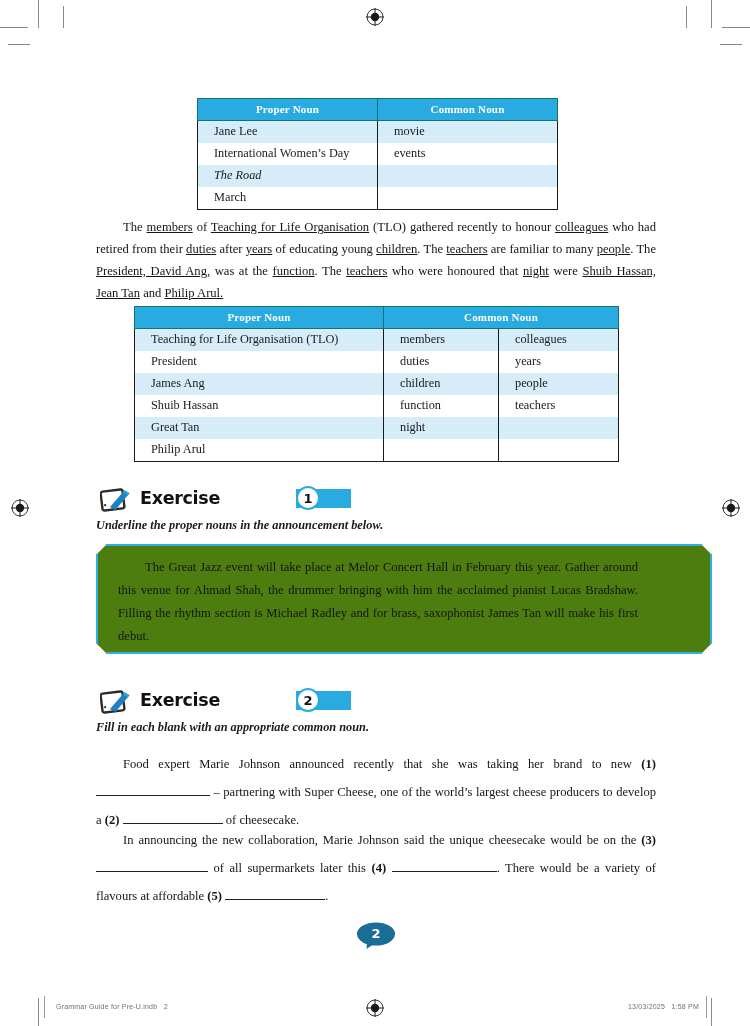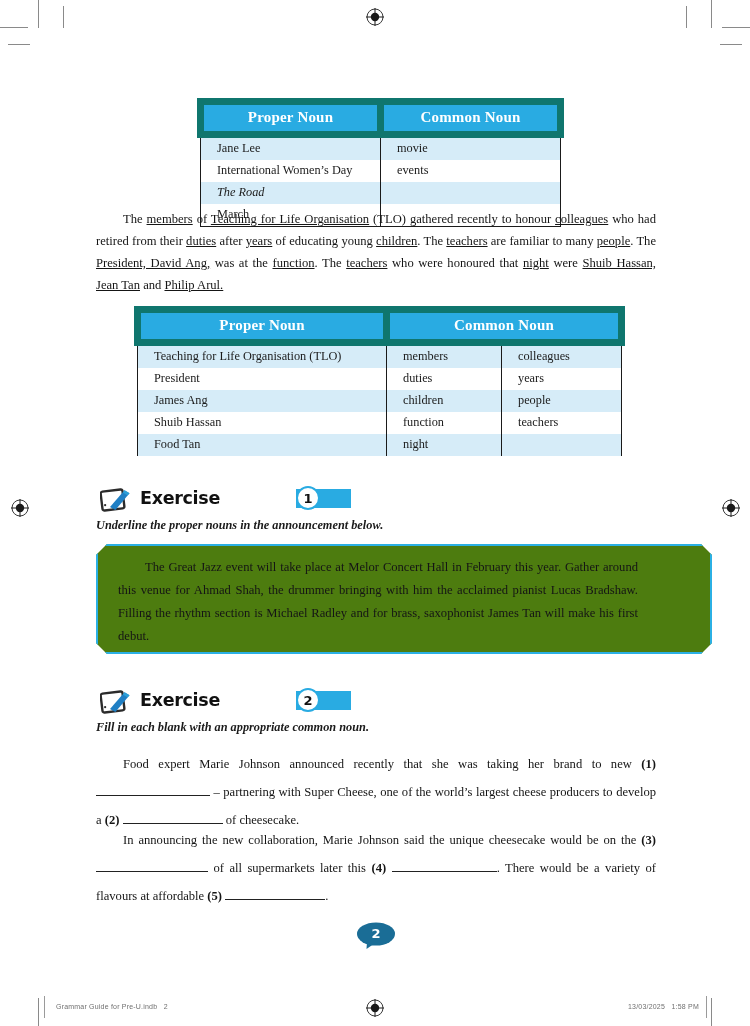--- a/index.html
+++ b/index.html
@@ -38,24 +38,24 @@
   .noun-table {
     border-collapse: collapse;
     font-size: 12.3px;
     color: #1a1a1a;
     table-layout: fixed;
   }
   .noun-table th {
     background: #29abe2;
     color: #ffffff;
     font-weight: bold;
-    font-size: 15px;
+    font-size: 11px;
     text-align: center;
     padding: 4px 2px 5px 2px;
-    border: 7px solid #0f766e;
+    border: 1px solid #0f766e;
     letter-spacing: .2px;
   }
   .noun-table td {
     border-left: 1px solid #1a1a1a;
     border-right: 1px solid #1a1a1a;
     padding: 3px 7px 4px 16px;
     height: 15px;
     vertical-align: middle;
   }
   .noun-table tr.shaded td { background: #d6ecf8; }
@@ -84,21 +84,21 @@
     position: absolute;
     font-size: 12.6px;
     line-height: 22px;
     color: #151515;
     text-align: justify;
     text-justify: inter-word;
   }
   .para .ind { display: inline-block; width: 27px; }
   .u { text-decoration: underline; text-underline-offset: 1px; }
 
-  #para-intro { left: 96px; top: 208px; width: 560px; }
+  #para-intro { left: 96px; top: 216px; width: 560px; }
 
   
   .ex-head {
     position: absolute;
     height: 30px;
   }
   .ex-icon {
     position: absolute;
     left: 0; top: 1px;
     width: 32px; height: 26px;
@@ -352,22 +352,27 @@
           <td>James Ang</td>
           <td>children</td>
           <td>people</td>
         </tr>
         <tr>
           <td>Shuib Hassan</td>
           <td>function</td>
           <td>teachers</td>
         </tr>
         <tr class="shaded">
-          <td>Food Tan</td>
+          <td>Great Tan</td>
           <td>night</td>
+          <td></td>
+        </tr>
+        <tr class="last">
+          <td>Philip Arul</td>
+          <td></td>
           <td></td>
         </tr>
       </tbody>
     </table>
 
     <div class="ex-head" id="ex1-head">
       <span class="ex-icon">
         <svg width="32" height="26" viewBox="0 0 32 26">
           <rect x="1.5" y="3.5" width="22" height="19" rx="2" fill="#ffffff" stroke="#2b2b2b" stroke-width="2.4" transform="rotate(-7 12.5 13)"></rect>
           <circle cx="4.6" cy="17.2" r="1.1" fill="#2b2b2b" transform="rotate(-7 12.5 13)"></circle>

